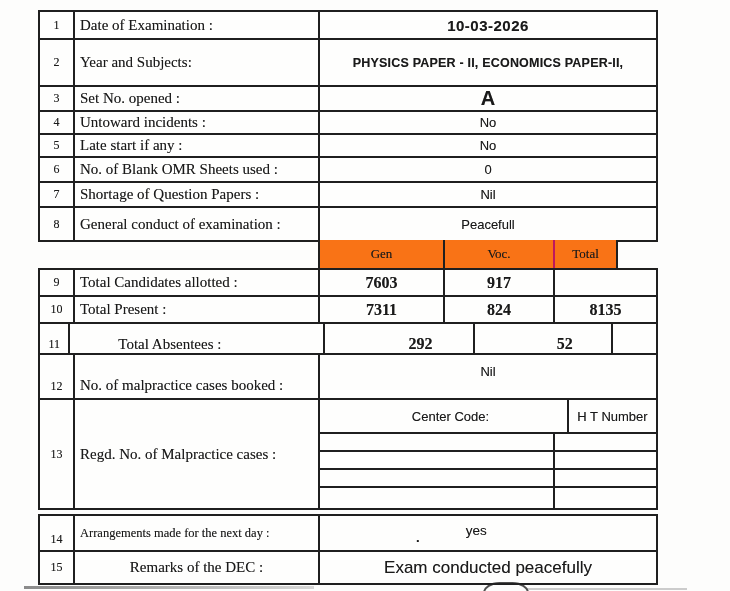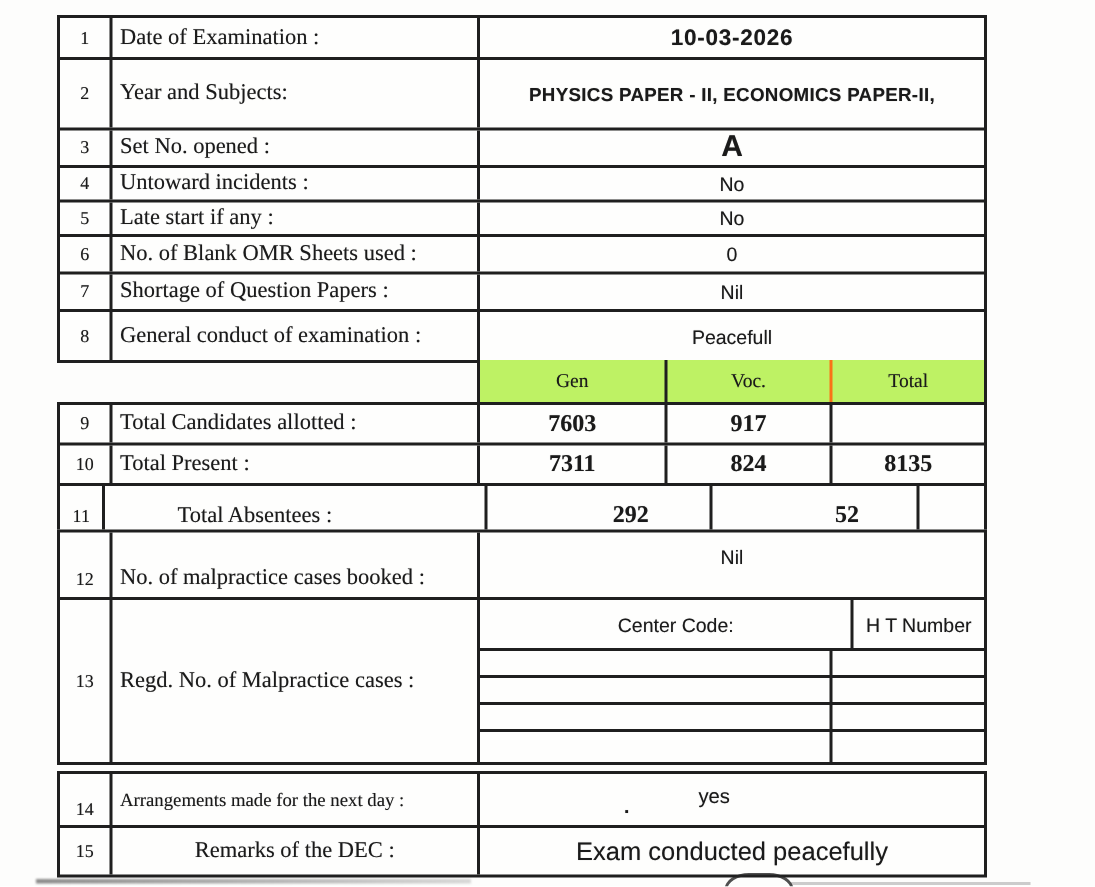--- a/index.html
+++ b/index.html
@@ -37,27 +37,27 @@
   
   .secA { left: 38px; top: 10px; width: 620px; }
   .a1 { height: 28px; } .a2 { height: 47px; } .a3 { height: 25px; }
   .a4 { height: 23px; } .a5 { height: 23px; } .a6 { height: 25px; }
   .a7 { height: 25px; } .a8 { height: 32px; }
   .v-date { font-weight: bold; font-size: 15px; letter-spacing: .5px; }
   .v-subjects { font-weight: bold; font-size: 12.5px; letter-spacing: .2px; }
   .v-set { font-weight: bold; font-size: 20px; }
   
   .genHeader {
-    position: absolute; left: 318px; top: 240px; width: 340px; height: 28px;
+    position: absolute; left: 318px; top: 240px; width: 300px; height: 28px;
     display: flex; border-left: 2px solid #1f1f1f; border-right: 2px solid #1f1f1f;
-    background: #bef264; font-size: 13px;
+    background: #f97316; font-size: 13px;
   }
   .gh-cell { display: flex; align-items: center; justify-content: center; }
   .gh-gen { width: 125px; border-right: 2px solid #1f1f1f; }
-  .gh-voc { width: 110px; border-right: 2px solid #f97316; }
+  .gh-voc { width: 110px; border-right: 2px solid #be185d; }
   .gh-total { flex: 1; }
   
   .secB { left: 38px; top: 268px; width: 620px; }
   .b-row { height: 27px; }
   .b-row:last-child { height: 40px; gap: 43px; }
   .c-stat {
     justify-content: center; font-weight: bold; font-size: 16px;
     font-family: "Liberation Serif", serif;
   }
   .c-gen { width: 125px; border-right: 2px solid #1f1f1f; }

